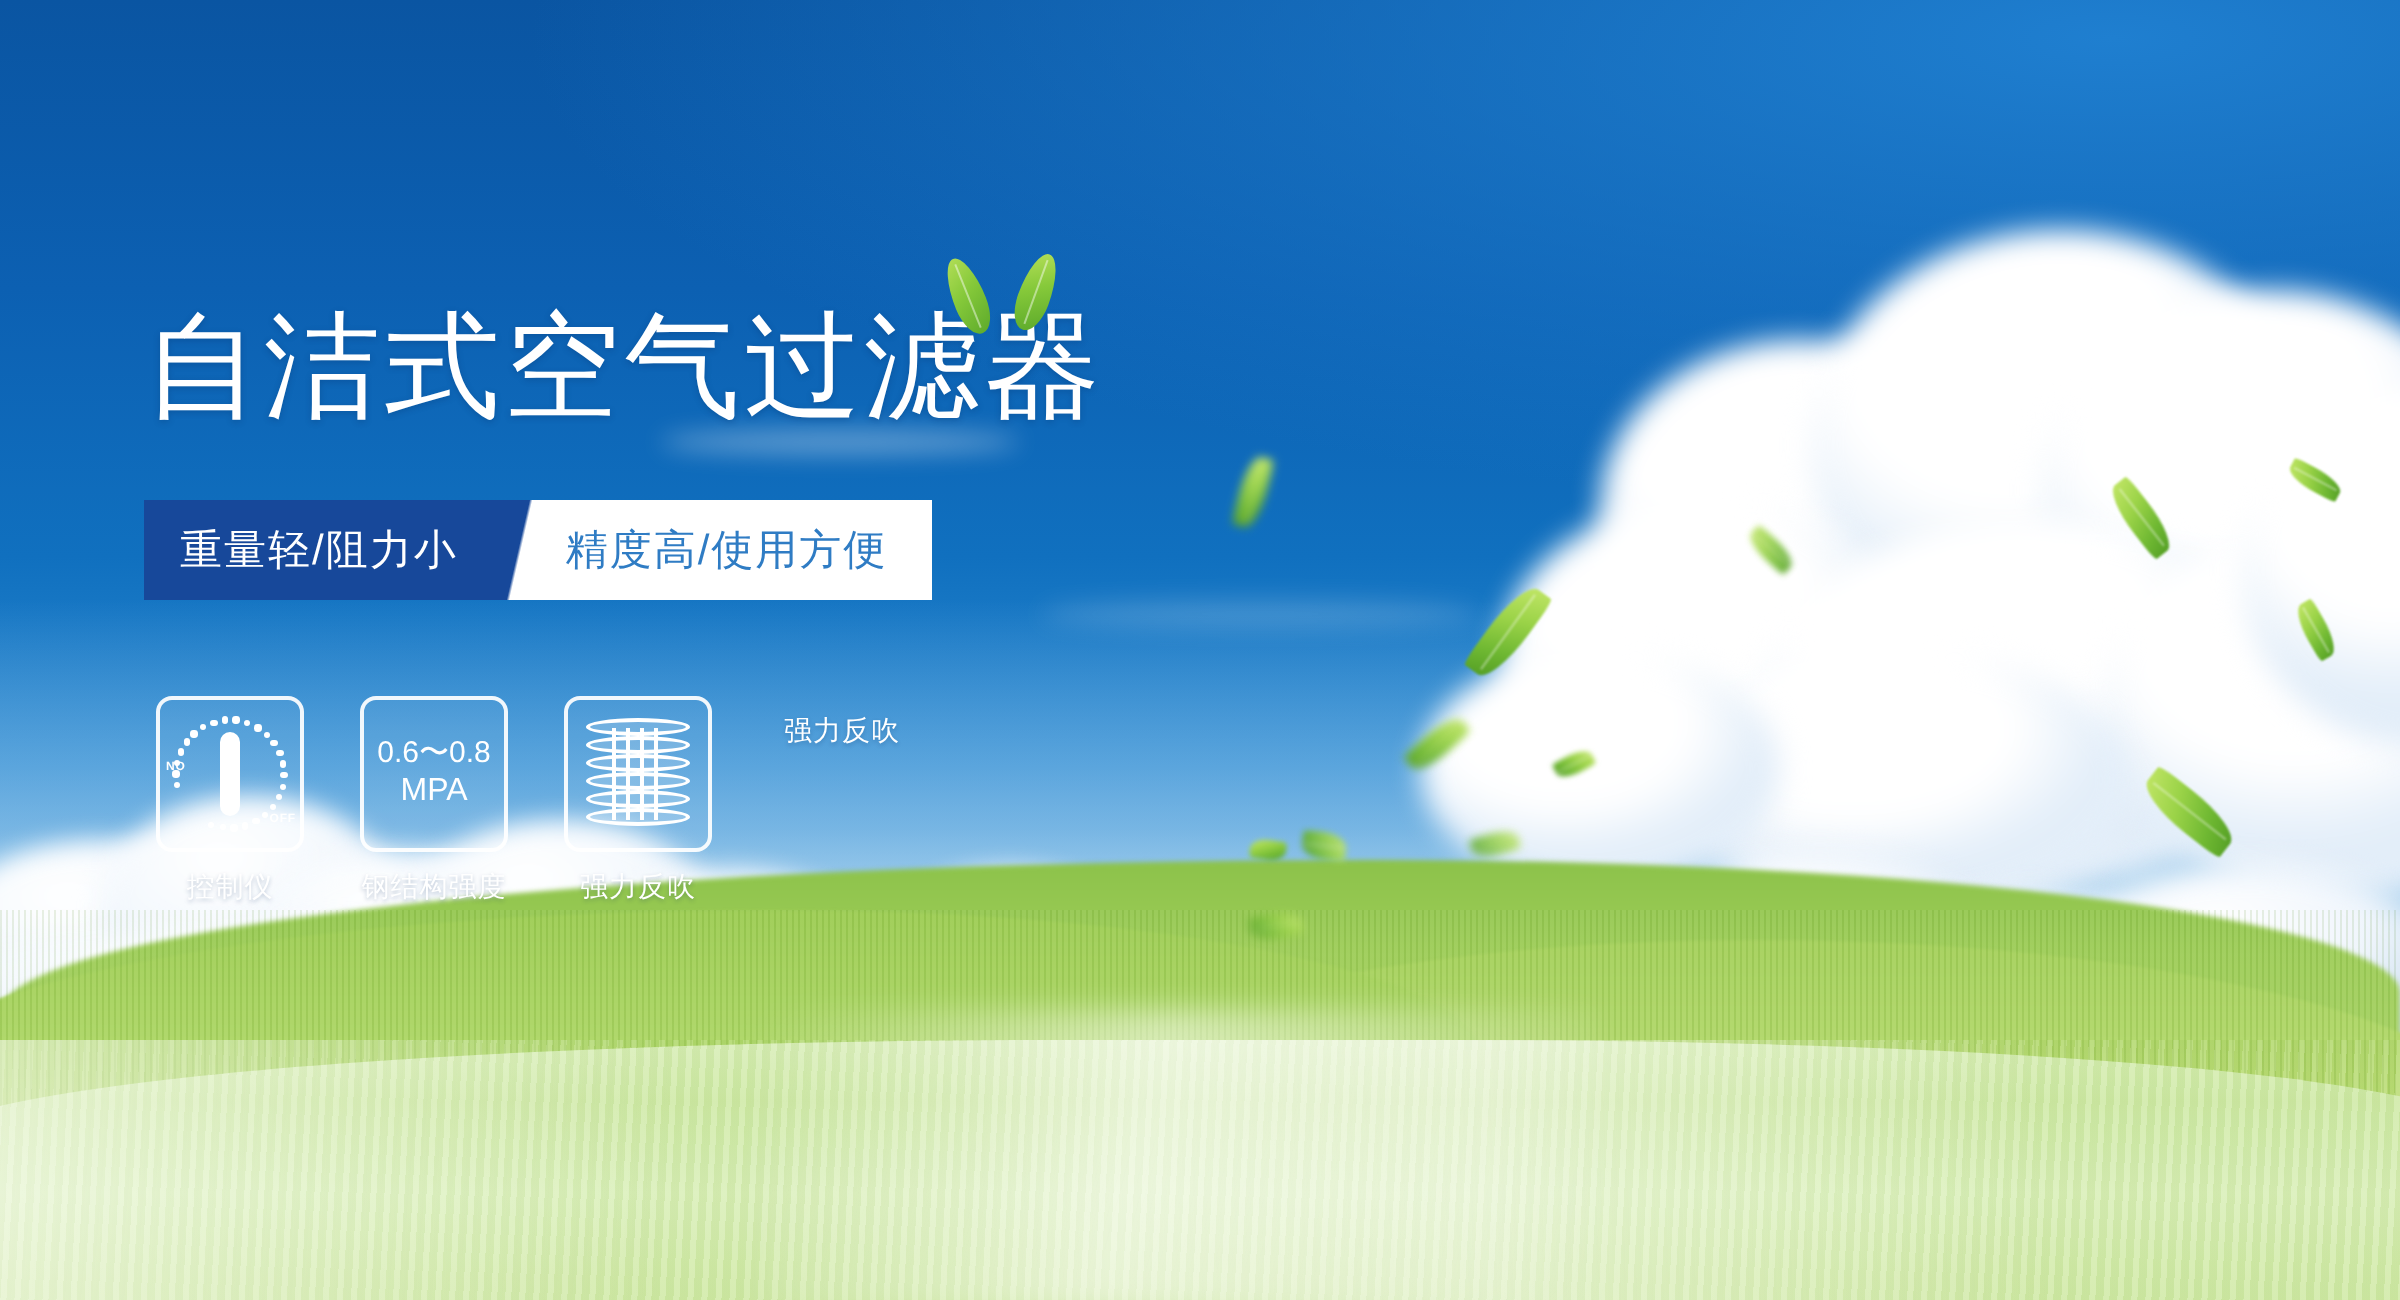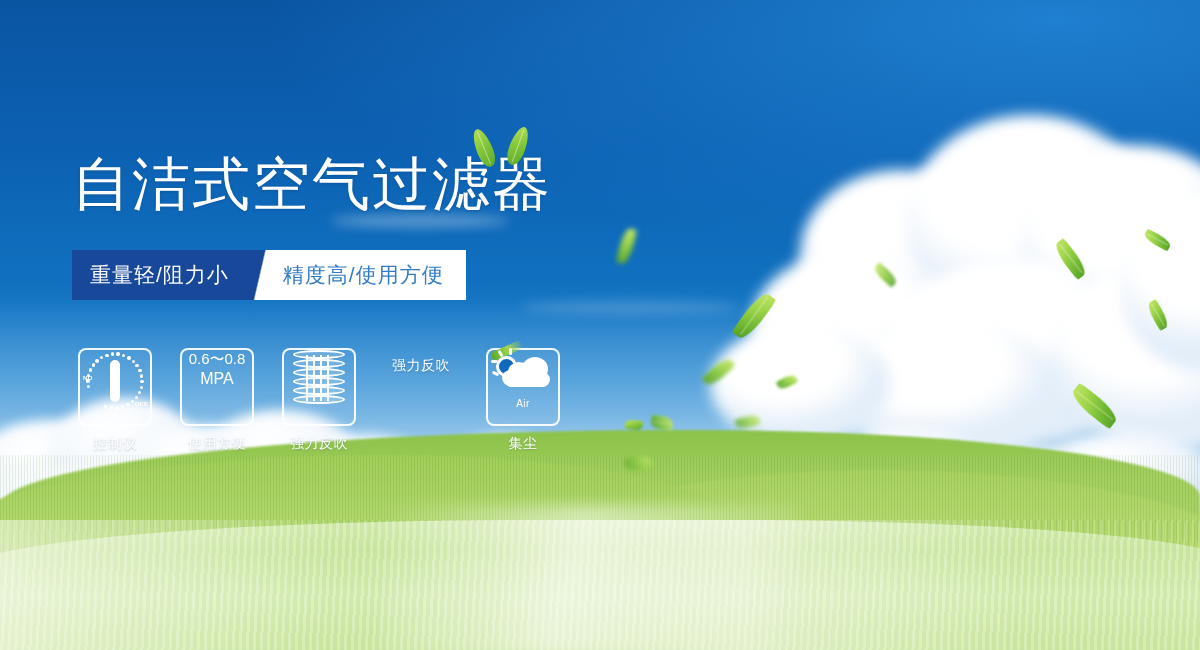--- a/index.html
+++ b/index.html
@@ -186,21 +186,21 @@
   
   #features {
     position:absolute; left:72px; top:336px;
     display:flex; gap:16px;
   }
   .feature { width:86px; display:flex; flex-direction:column; align-items:center; }
   .feat-box {
     width:74px; height:78px;
     border:2px solid rgba(255,255,255,.92);
     border-radius:8px;
-    display:flex; flex-direction:column; align-items:center; 
+    display:flex; flex-direction:column; align-items:center; justify-content:center;
     position:relative;
     background:rgba(255,255,255,.05);
   }
   .feat-label {
     margin-top:9px;
     color:#ffffff;
     font-size:14px;
     letter-spacing:.5px;
     white-space:nowrap;
     text-shadow:0 1px 2px rgba(0,40,90,.25);
@@ -428,21 +428,21 @@
         <div class="feat-label">控制仪</div>
       </div>
 
       <div class="feature">
         <div class="feat-box">
           <div class="feat-text">
             <span>0.6〜0.8</span>
             <span class="l2">MPA</span>
           </div>
         </div>
-        <div class="feat-label">使用方便</div>
+        <div class="feat-label">钢结构强度</div>
       </div>
 
       <div class="feature">
         <div class="feat-box">
           <div class="coil">
             <span class="bars"></span>
             <span class="ring" style="top:0px;"></span>
             <span class="ring" style="top:9px;"></span>
             <span class="ring" style="top:18px;"></span>
             <span class="ring" style="top:27px;"></span>
@@ -450,37 +450,19 @@
             <span class="ring" style="top:45px;"></span>
           </div>
         </div>
         <div class="feat-label">强力反吹</div>
       </div>
 
       <div class="feature">
         <div class="feat-label">强力反吹</div>
       </div>
 
-      <div class="feature">
-        <div class="feat-box">
-          <div class="airicon">
-            <span class="streak"></span>
-            <span class="sun"></span>
-            <span class="ray" style="left:5px;  top:0px;  width:3px; height:7px; transform:rotate(-30deg);"></span>
-            <span class="ray" style="left:15px; top:-2px; width:3px; height:7px;"></span>
-            <span class="ray" style="left:-3px; top:10px; width:7px; height:3px;"></span>
-            <span class="ray" style="left:-2px; top:22px; width:7px; height:3px; transform:rotate(25deg);"></span>
-            <span class="puff" style="left:14px; top:12px; width:22px; height:20px;"></span>
-            <span class="puff" style="left:28px; top:7px;  width:26px; height:24px;"></span>
-            <span class="puff" style="left:8px;  top:20px; width:18px; height:16px;"></span>
-            <span class="cbase"></span>
-            <span class="airtext">Air</span>
-          </div>
-        </div>
-        <div class="feat-label">集尘</div>
-      </div>
 
     </div>
   </div>
 
   <div class="leaf" style="left:625px;top:420px;width:18px;height:10px;transform:rotate(8deg);filter:blur(1.2px);border-radius:50% 10% 50% 10% / 55% 25% 55% 25%;"></div>
 
 </div>
 
 </body></html>

